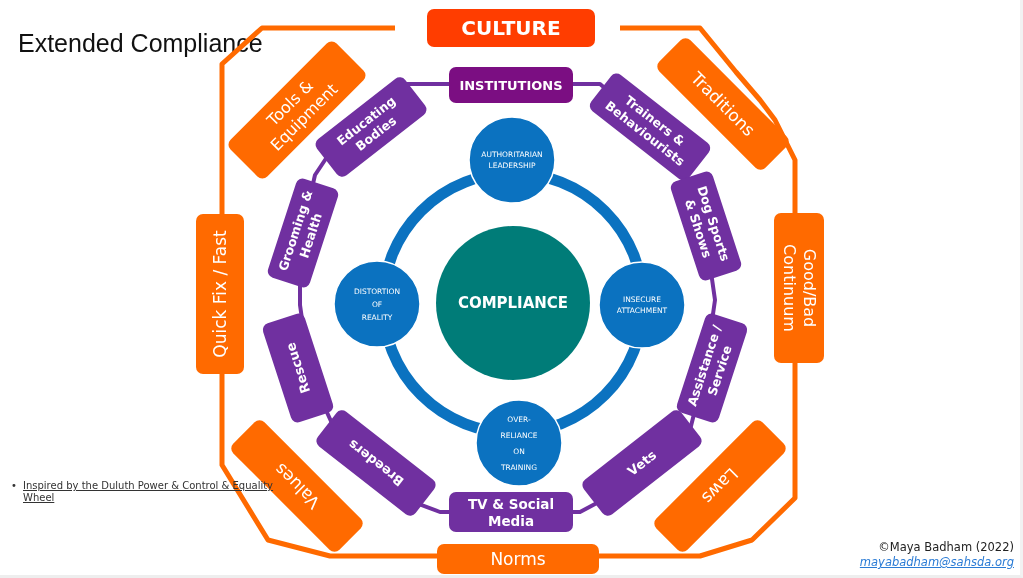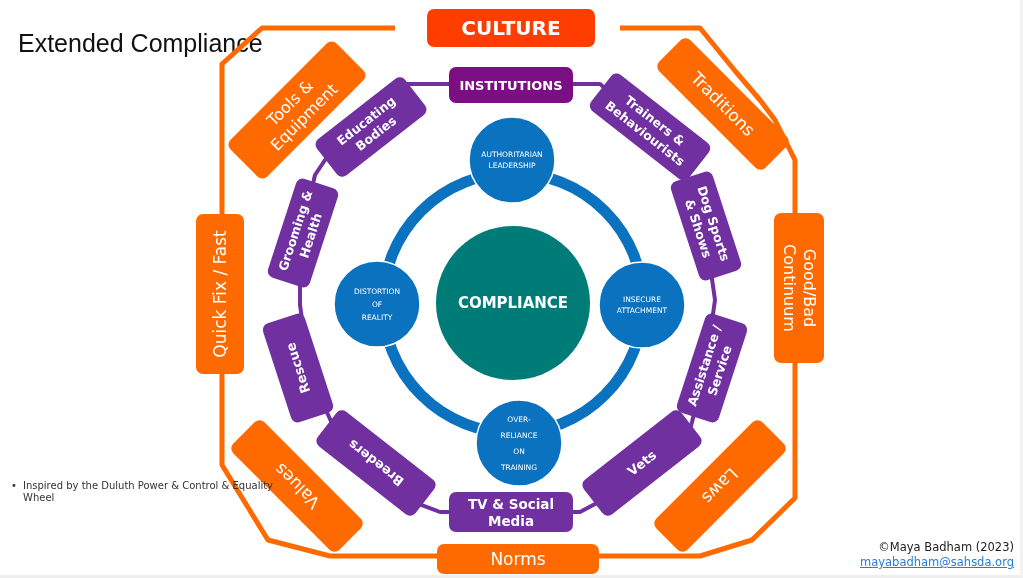--- a/index.html
+++ b/index.html
@@ -1,25 +1,25 @@
 <!DOCTYPE html>
 <html><head>
 <meta charset="utf-8">
 <style>
   html, body { margin:0; padding:0; background:#ffffff; }
   body { width:1023px; height:578px; position:relative; overflow:hidden; font-family:"DejaVu Sans", "Liberation Sans", sans-serif; }
   .frame { position:absolute; left:0; top:0; width:1023px; height:578px; background:#ffffff; border-bottom:3px solid #eeeeee; border-right:3px solid #f2f2f2; box-sizing:border-box; }
   .title { position:absolute; left:18px; top:24px; font-family:"Liberation Sans", sans-serif; font-size:25px; line-height:39px; color:#111111; }
   .refs { position:absolute; left:9px; top:480px; width:290px; font-size:10px; line-height:12px; color:#333333; font-family:"DejaVu Sans", sans-serif; }
   .refs .hd { font-weight:bold; color:#111; font-size:10px; }
-  .refs ul { margin:0; padding:0 0 0 14px; list-style:none; }
+  .refs ul { margin:0; padding:0 0 0 14px; list-style:none;text-decoration:underline; }
   .refs li { position:relative; margin:0; }
   .refs li::before { content:"•"; position:absolute; left:-12px; top:0; }
   .credit { position:absolute; right:6px; top:540px; text-align:right; font-size:11.5px; line-height:15px; color:#222; font-family:"DejaVu Sans", sans-serif; }
-  .credit a { color:#2a7bd5; text-decoration:underline; }
+  .credit a { color:#2a7bd5; text-decoration:underline;font-style:italic; }
   svg#diagram { position:absolute; left:0; top:0; }
   .lbl { font-family:"DejaVu Sans", sans-serif; fill:#ffffff; text-anchor:middle; dominant-baseline:central; }
   .lbl-bold { font-weight:bold; }
 </style>
 </head>
 <body>
 
 <div class="frame">
   <div class="title">
     <div>Extended Compliance</div>
@@ -138,16 +138,16 @@
       </g>
   </svg>
 
   <div class="refs">
     <ul>
       <li>Inspired by the Duluth Power &amp; Control &amp; Equality Wheel</li>
     </ul>
   </div>
 
   <div class="credit">
-    <div>©Maya Badham (2023)</div>
+    <div>©Maya Badham (2022)</div>
     <a>mayabadham@sahsda.org</a>
   </div>
 </div>
 
 </body></html>

